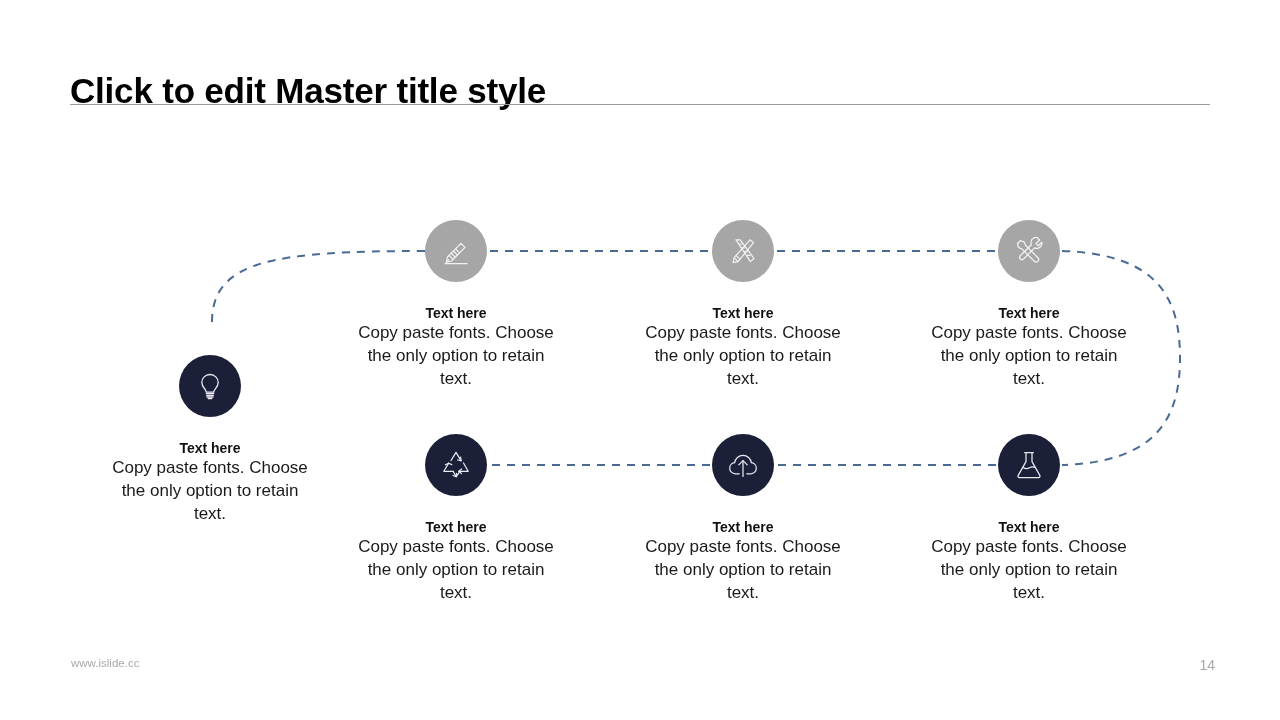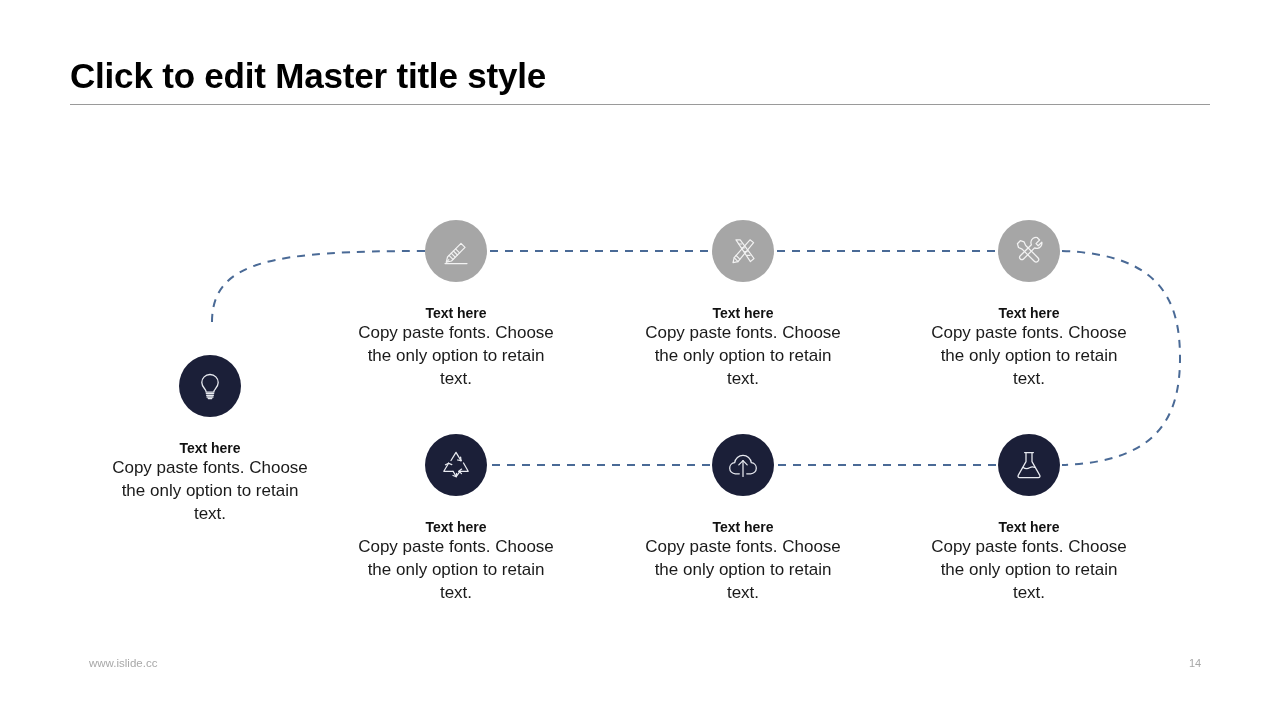--- a/index.html
+++ b/index.html
@@ -12,21 +12,21 @@
     background: #ffffff;
     font-family: "Liberation Sans", sans-serif;
     overflow: hidden;
     position: relative;
   }
 
   
   .title-block {
     position: absolute;
     left: 70px;
-    top: 55px;
+    top: 70px;
     width: 1140px;
   }
   .slide-title {
     font-size: 35px;
     font-weight: bold;
     color: #000000;
     line-height: 1.18;
     letter-spacing: -0.2px;
     white-space: nowrap;
   }
@@ -101,32 +101,32 @@
   #node-pencil    { left: 456px; top: 220px; }
   #node-design    { left: 743px; top: 220px; }
   #node-tools     { left: 1029px; top: 220px; }
   #node-recycle   { left: 456px; top: 434px; }
   #node-cloud     { left: 743px; top: 434px; }
   #node-flask     { left: 1029px; top: 434px; }
 
   
   .footer-url {
     position: absolute;
-    left: 89px;
+    left: 71px;
     top: 657px;
     font-size: 11.5px;
     color: #a8a8a8;
   }
   .footer-page {
     position: absolute;
     left: 1175px;
     top: 657px;
     width: 40px;
-    text-align: center;
-    font-size: 11px;
+    text-align: right;
+    font-size: 14px;
     color: #a8a8a8;
   }
 </style>
 </head>
 <body>
 
 <div class="title-block">
   <div class="slide-title">Click to edit Master title style</div>
 </div>
 <div class="title-rule"></div>

